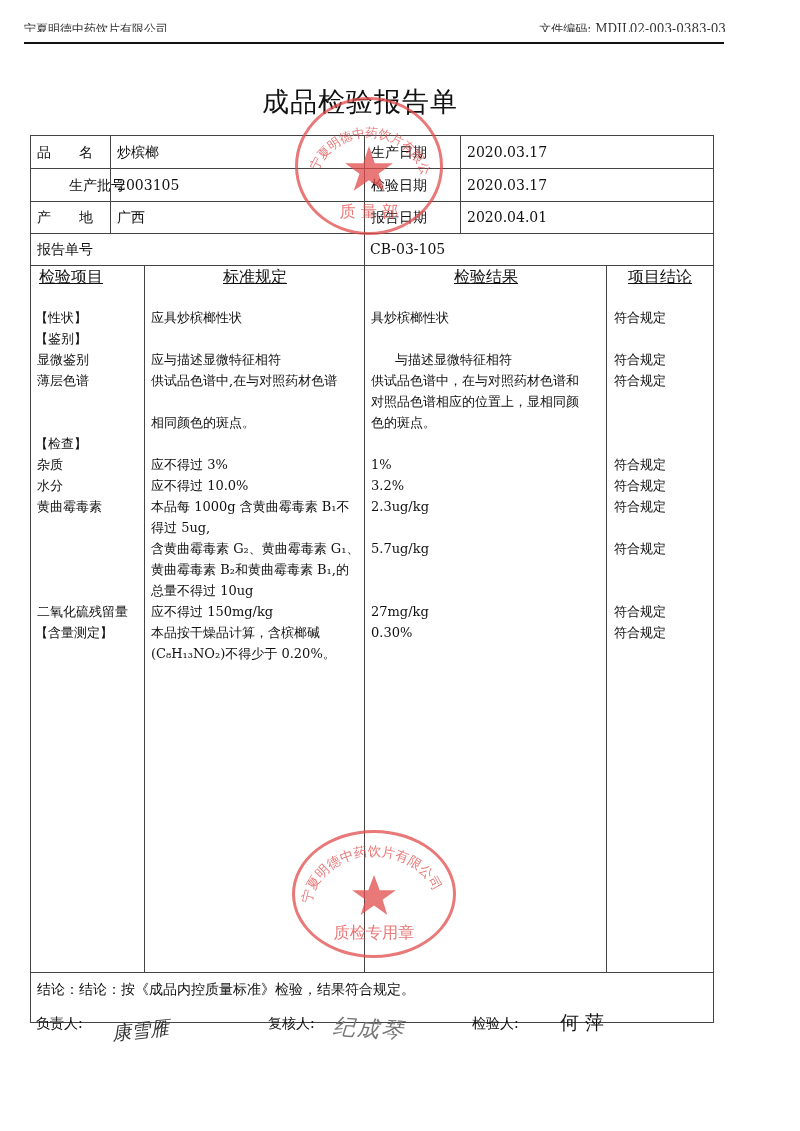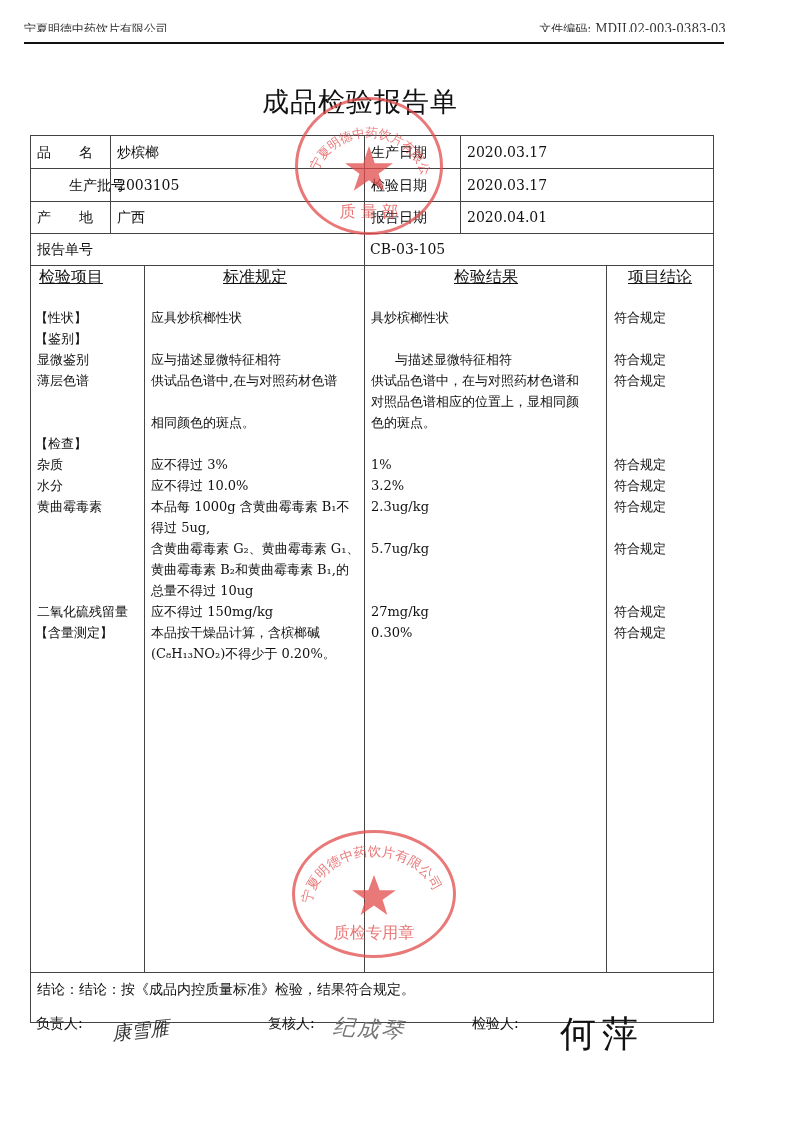--- a/index.html
+++ b/index.html
@@ -150,13 +150,13 @@
   </svg>
 </div>
 
 <div class="sign" style="left:36px;">负责人:</div>
 <div class="sig" style="left:112px;top:1018px;font-size:19px;color:#333;transform:rotate(-6deg);font-style:italic;">康雪雁</div>
 
 <div class="sign" style="left:268px;">复核人:</div>
 <div class="sig" style="left:333px;top:1014px;font-size:22px;color:#777;font-style:italic;transform:rotate(4deg);letter-spacing:2px;">纪成琴</div>
 
 <div class="sign" style="left:472px;">检验人:</div>
-<div class="sig" style="left:560px;top:1010px;font-size:36px;color:#111;letter-spacing:6px;">何萍</div>
+<div class="sig" style="left:560px;top:1010px;font-size:19px;color:#111;letter-spacing:6px;">何萍</div>
 
 </body></html>

